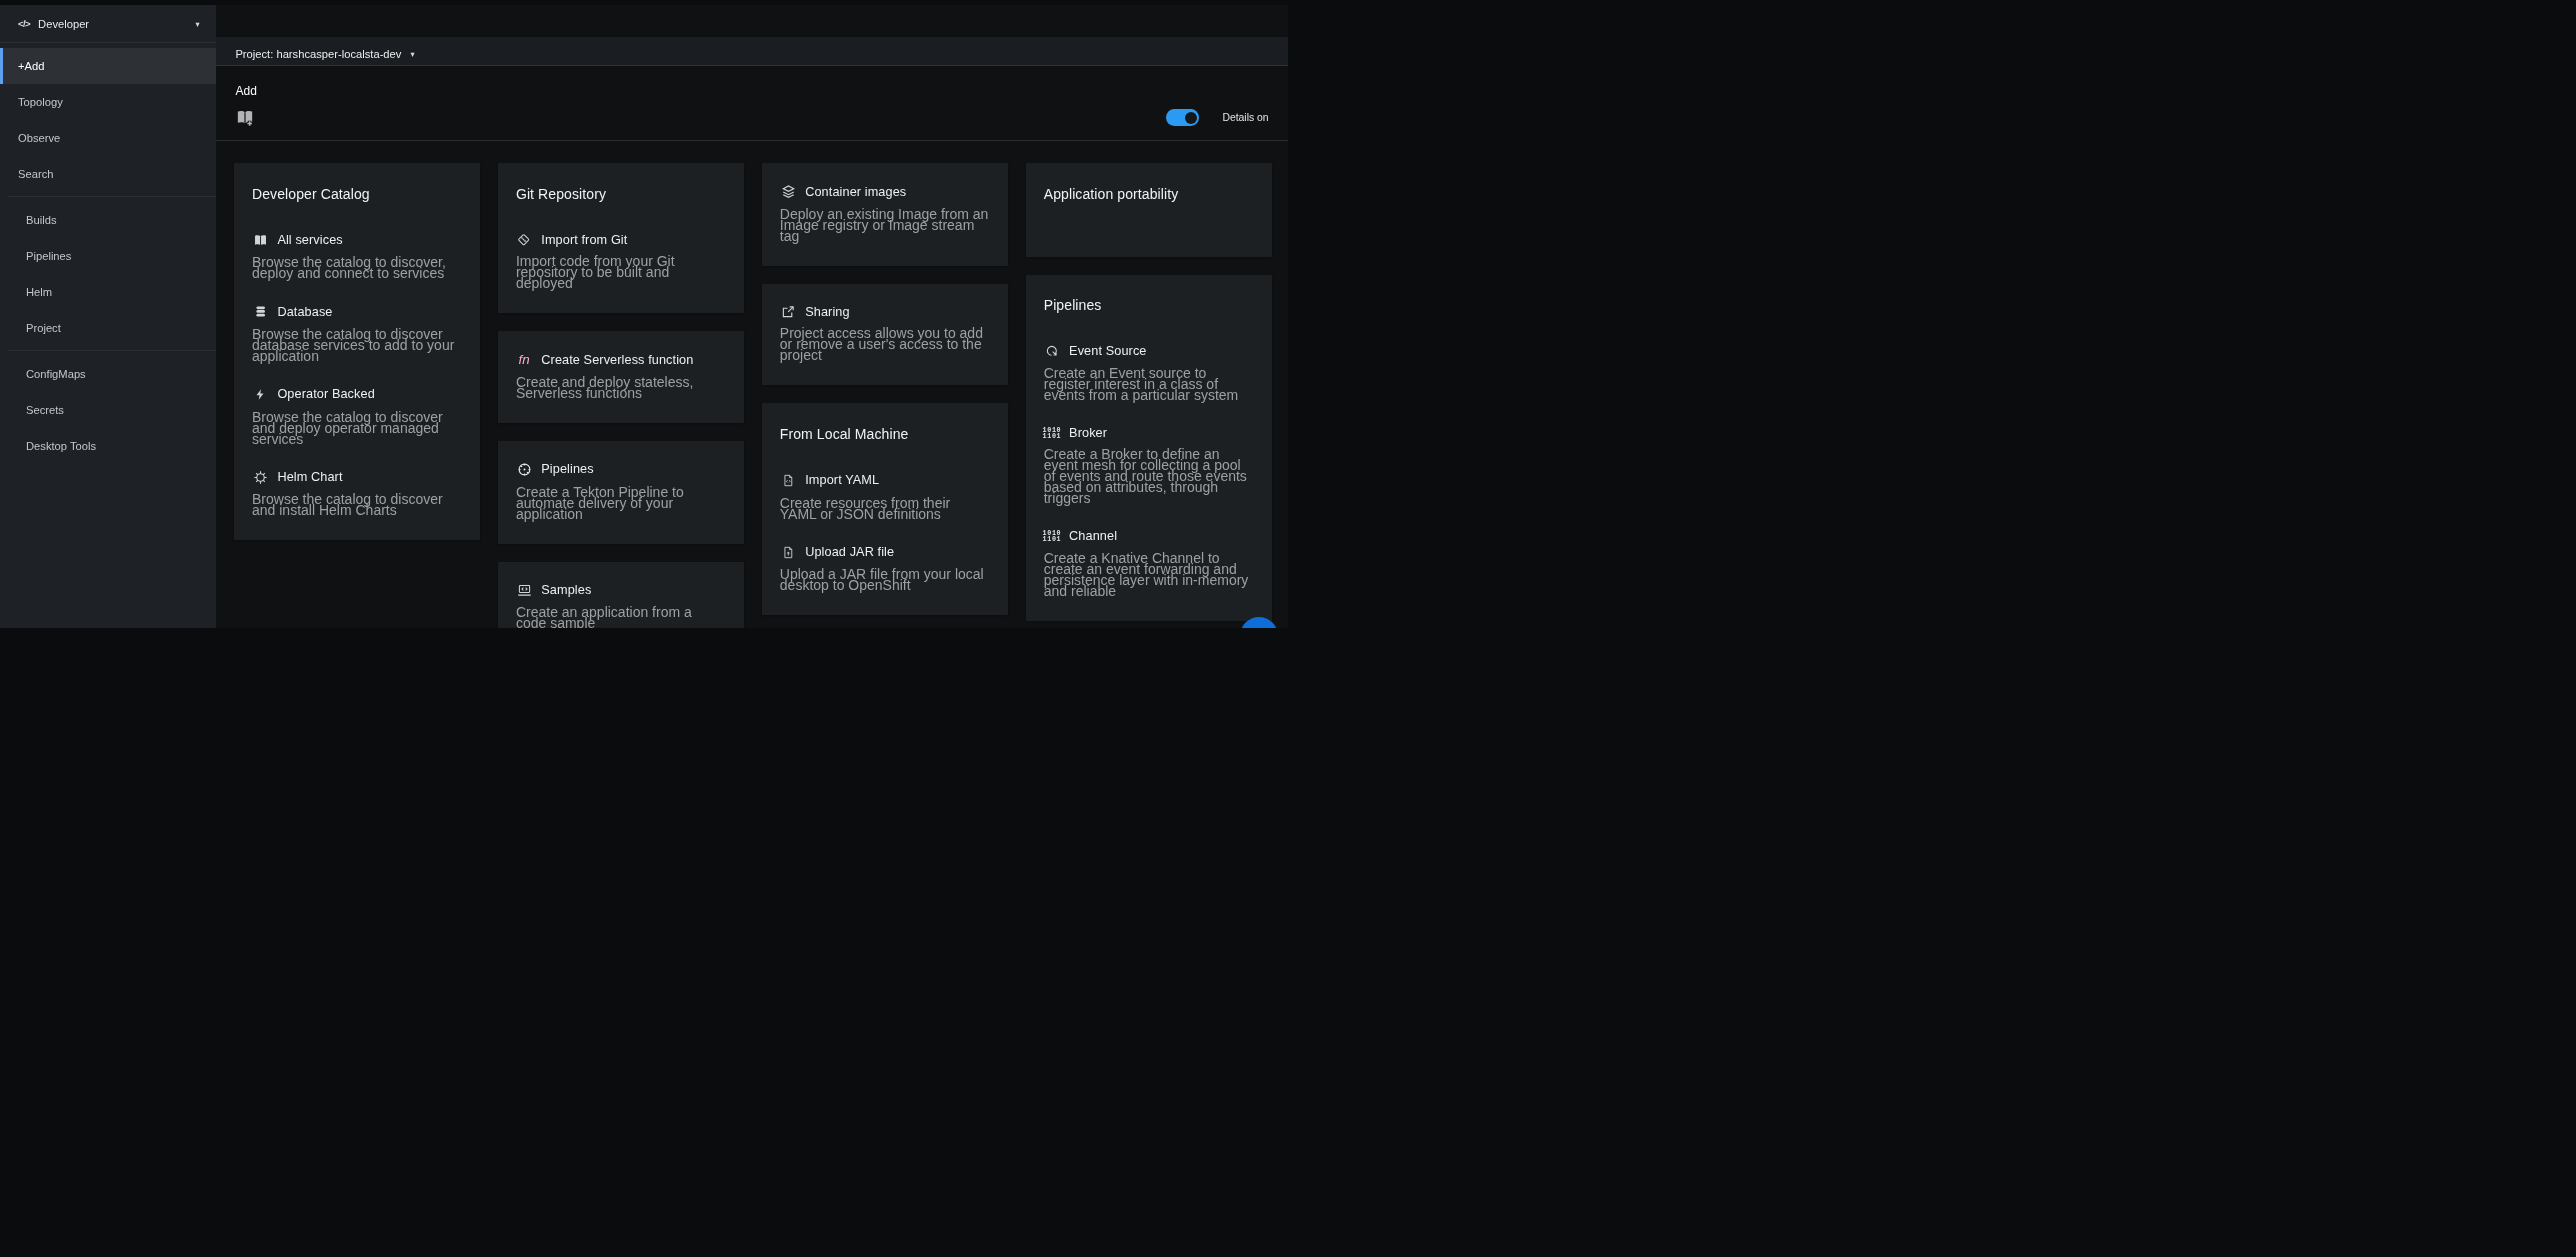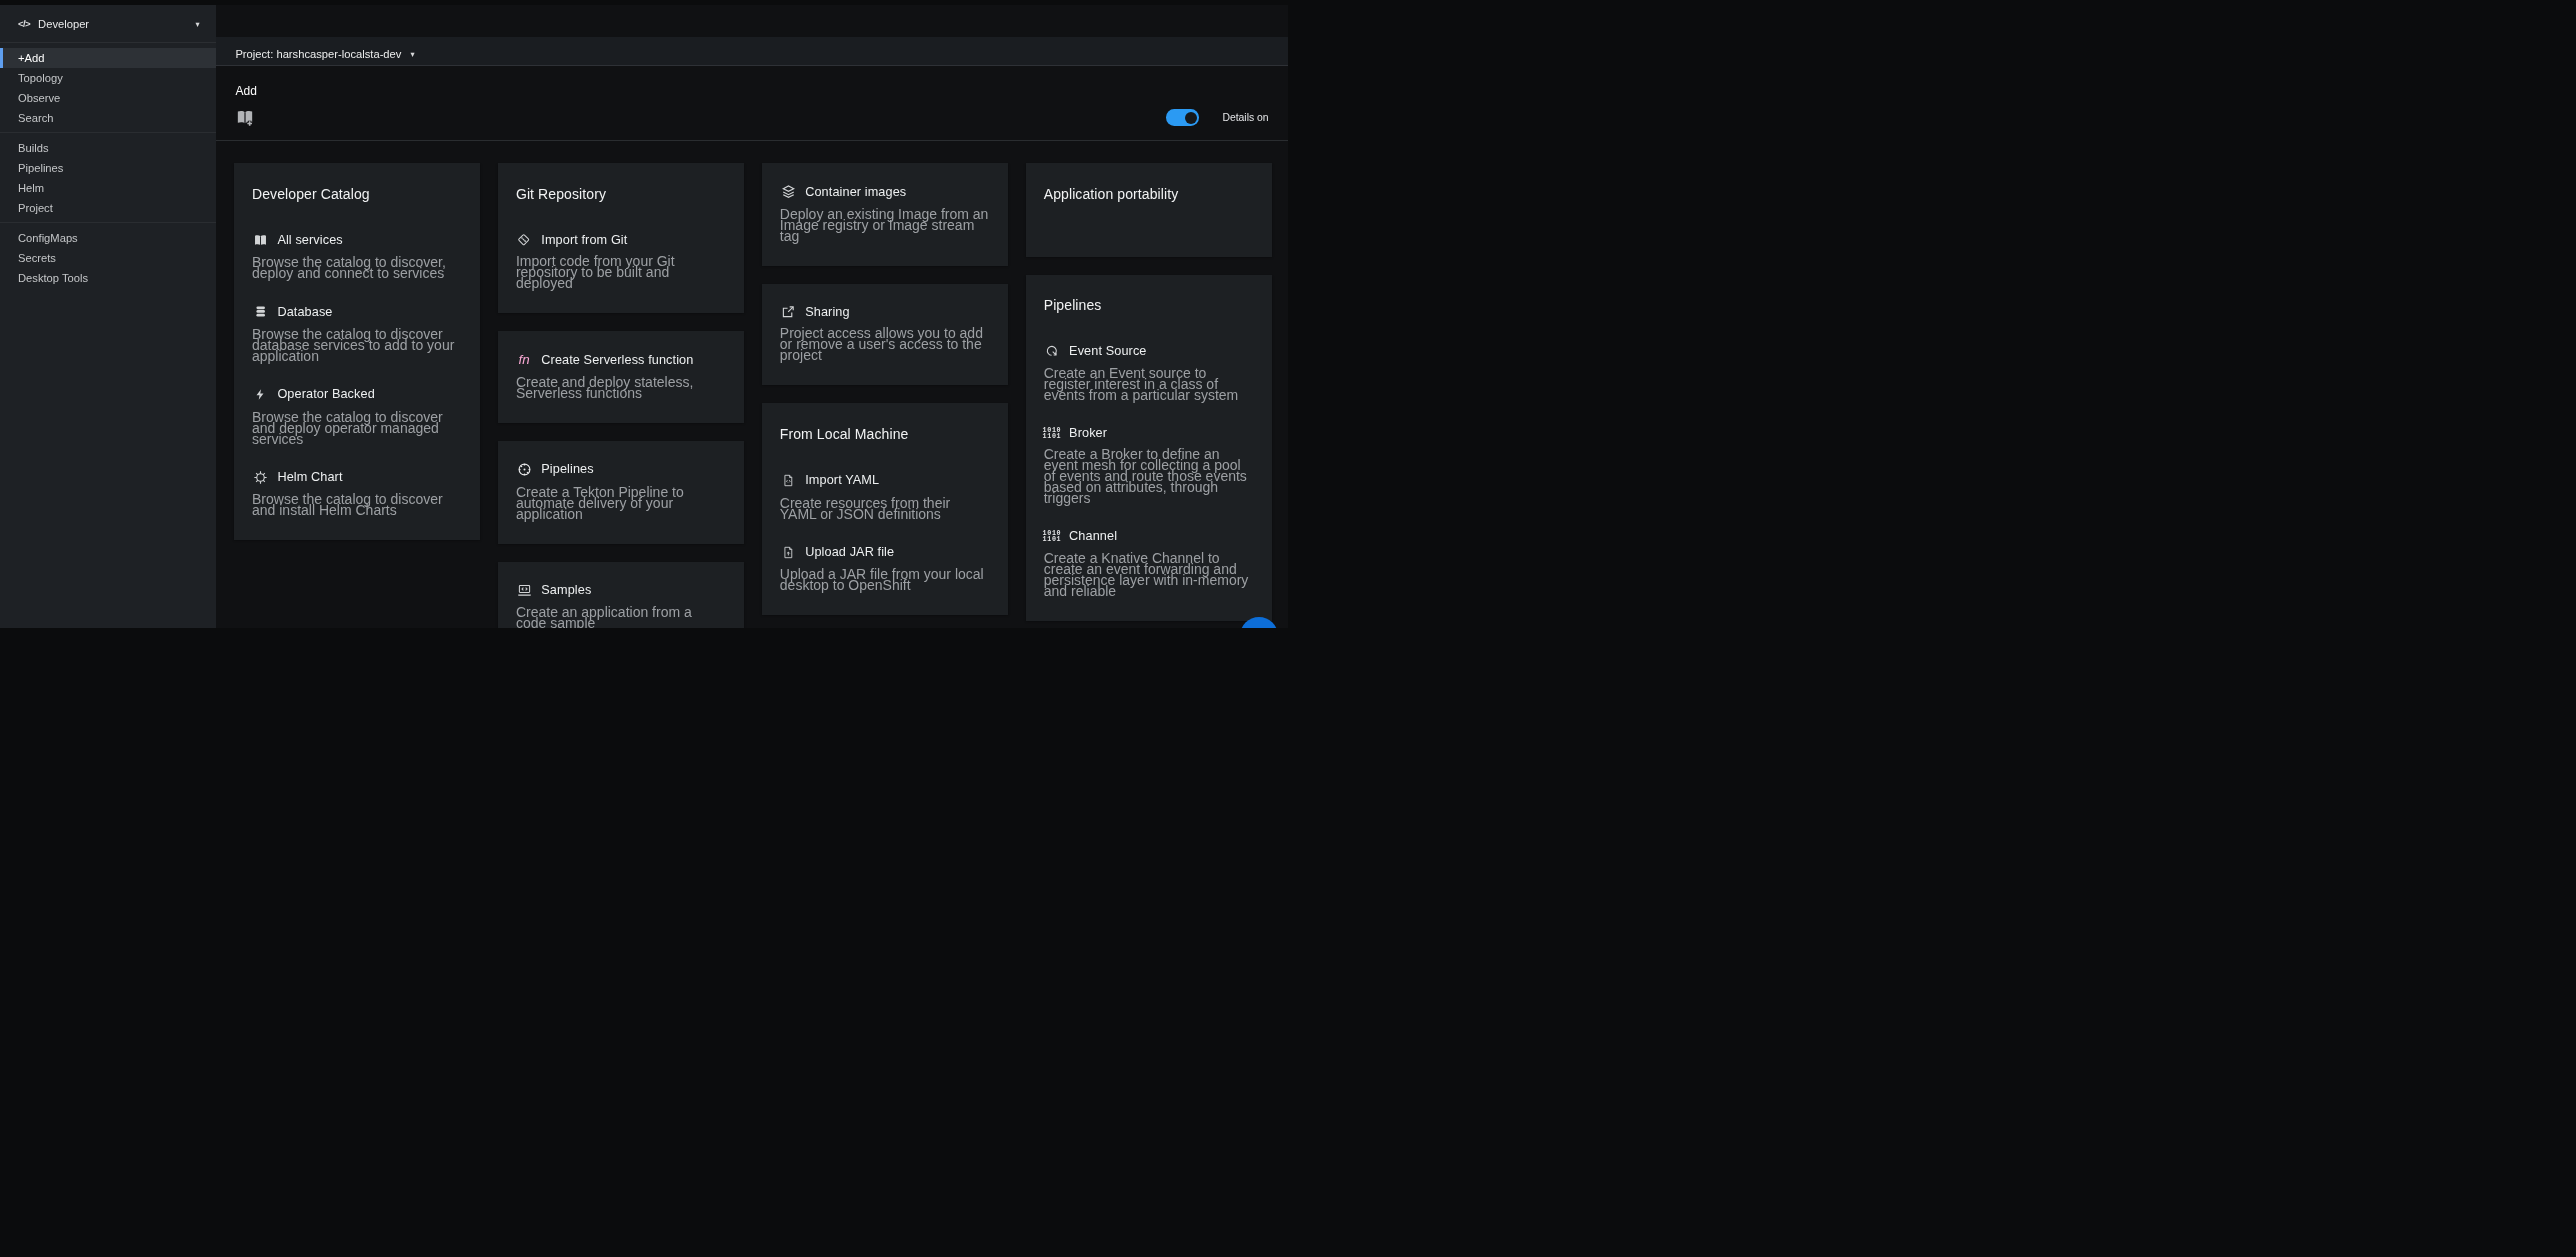--- a/index.html
+++ b/index.html
@@ -9,22 +9,22 @@
 
   
   .top-strip { position:absolute; left:0; top:0; width:100%; height:5.2px; background:#0b0c0d; z-index:30; }
 
   
   .sidebar { width:216px; min-width:216px; height:100%; background:#1e2125; display:flex; flex-direction:column; z-index:10; }
   .sidebar-header { height:43px; display:flex; align-items:center; padding:5.2px 16.4px 0 18px; color:#e9eaeb; font-size:11.2px; border-bottom:0.7px solid #2b2e32; cursor:pointer; }
   .code-glyph { font-weight:700; font-size:9.7px; color:#dcdddf; margin-right:8.2px; letter-spacing:-0.7px; }
   .caret { margin-left:auto; font-size:8.2px; color:#d7d8da; }
   .nav-section { list-style:none; padding:4.5px 0; }
-  .nav-section + .nav-section { border-top:0.7px solid #2a2d31; }
-  .nav-item { height:20px; display:flex; align-items:center; padding:0 18px; font-size:11.2px; color:#c5c7c9; cursor:pointer; }
+  .nav-section + .nav-section { border-top:0.7px solid #2a2d31;margin-left:8px; }
+  .nav-item { height:36px; display:flex; align-items:center; padding:0 18px; font-size:11.2px; color:#c5c7c9; cursor:pointer; }
   .nav-item.selected { background:#2d3136; color:#ffffff; border-left:3px solid #5f9ff0; padding-left:15px; }
 
   
   .main { flex:1; height:100%; display:flex; flex-direction:column; position:relative;margin-top:37px; }
   .topbar { height:29px; min-height:29px; background:#1a1d21; border-bottom:0.7px solid #2e3136; display:flex; align-items:center; padding:5.2px 0 0 19.4px; }
   .project-selector { display:flex; align-items:center; gap:9px; color:#eceded; font-size:11.2px; cursor:pointer; }
   .project-selector .caret { margin-left:0; }
 
   .content { flex:1; overflow:hidden; background:#101113; }
   .page-header { padding:18px 19.4px 12px 19.4px; border-bottom:0.7px solid #2a2d30; }

